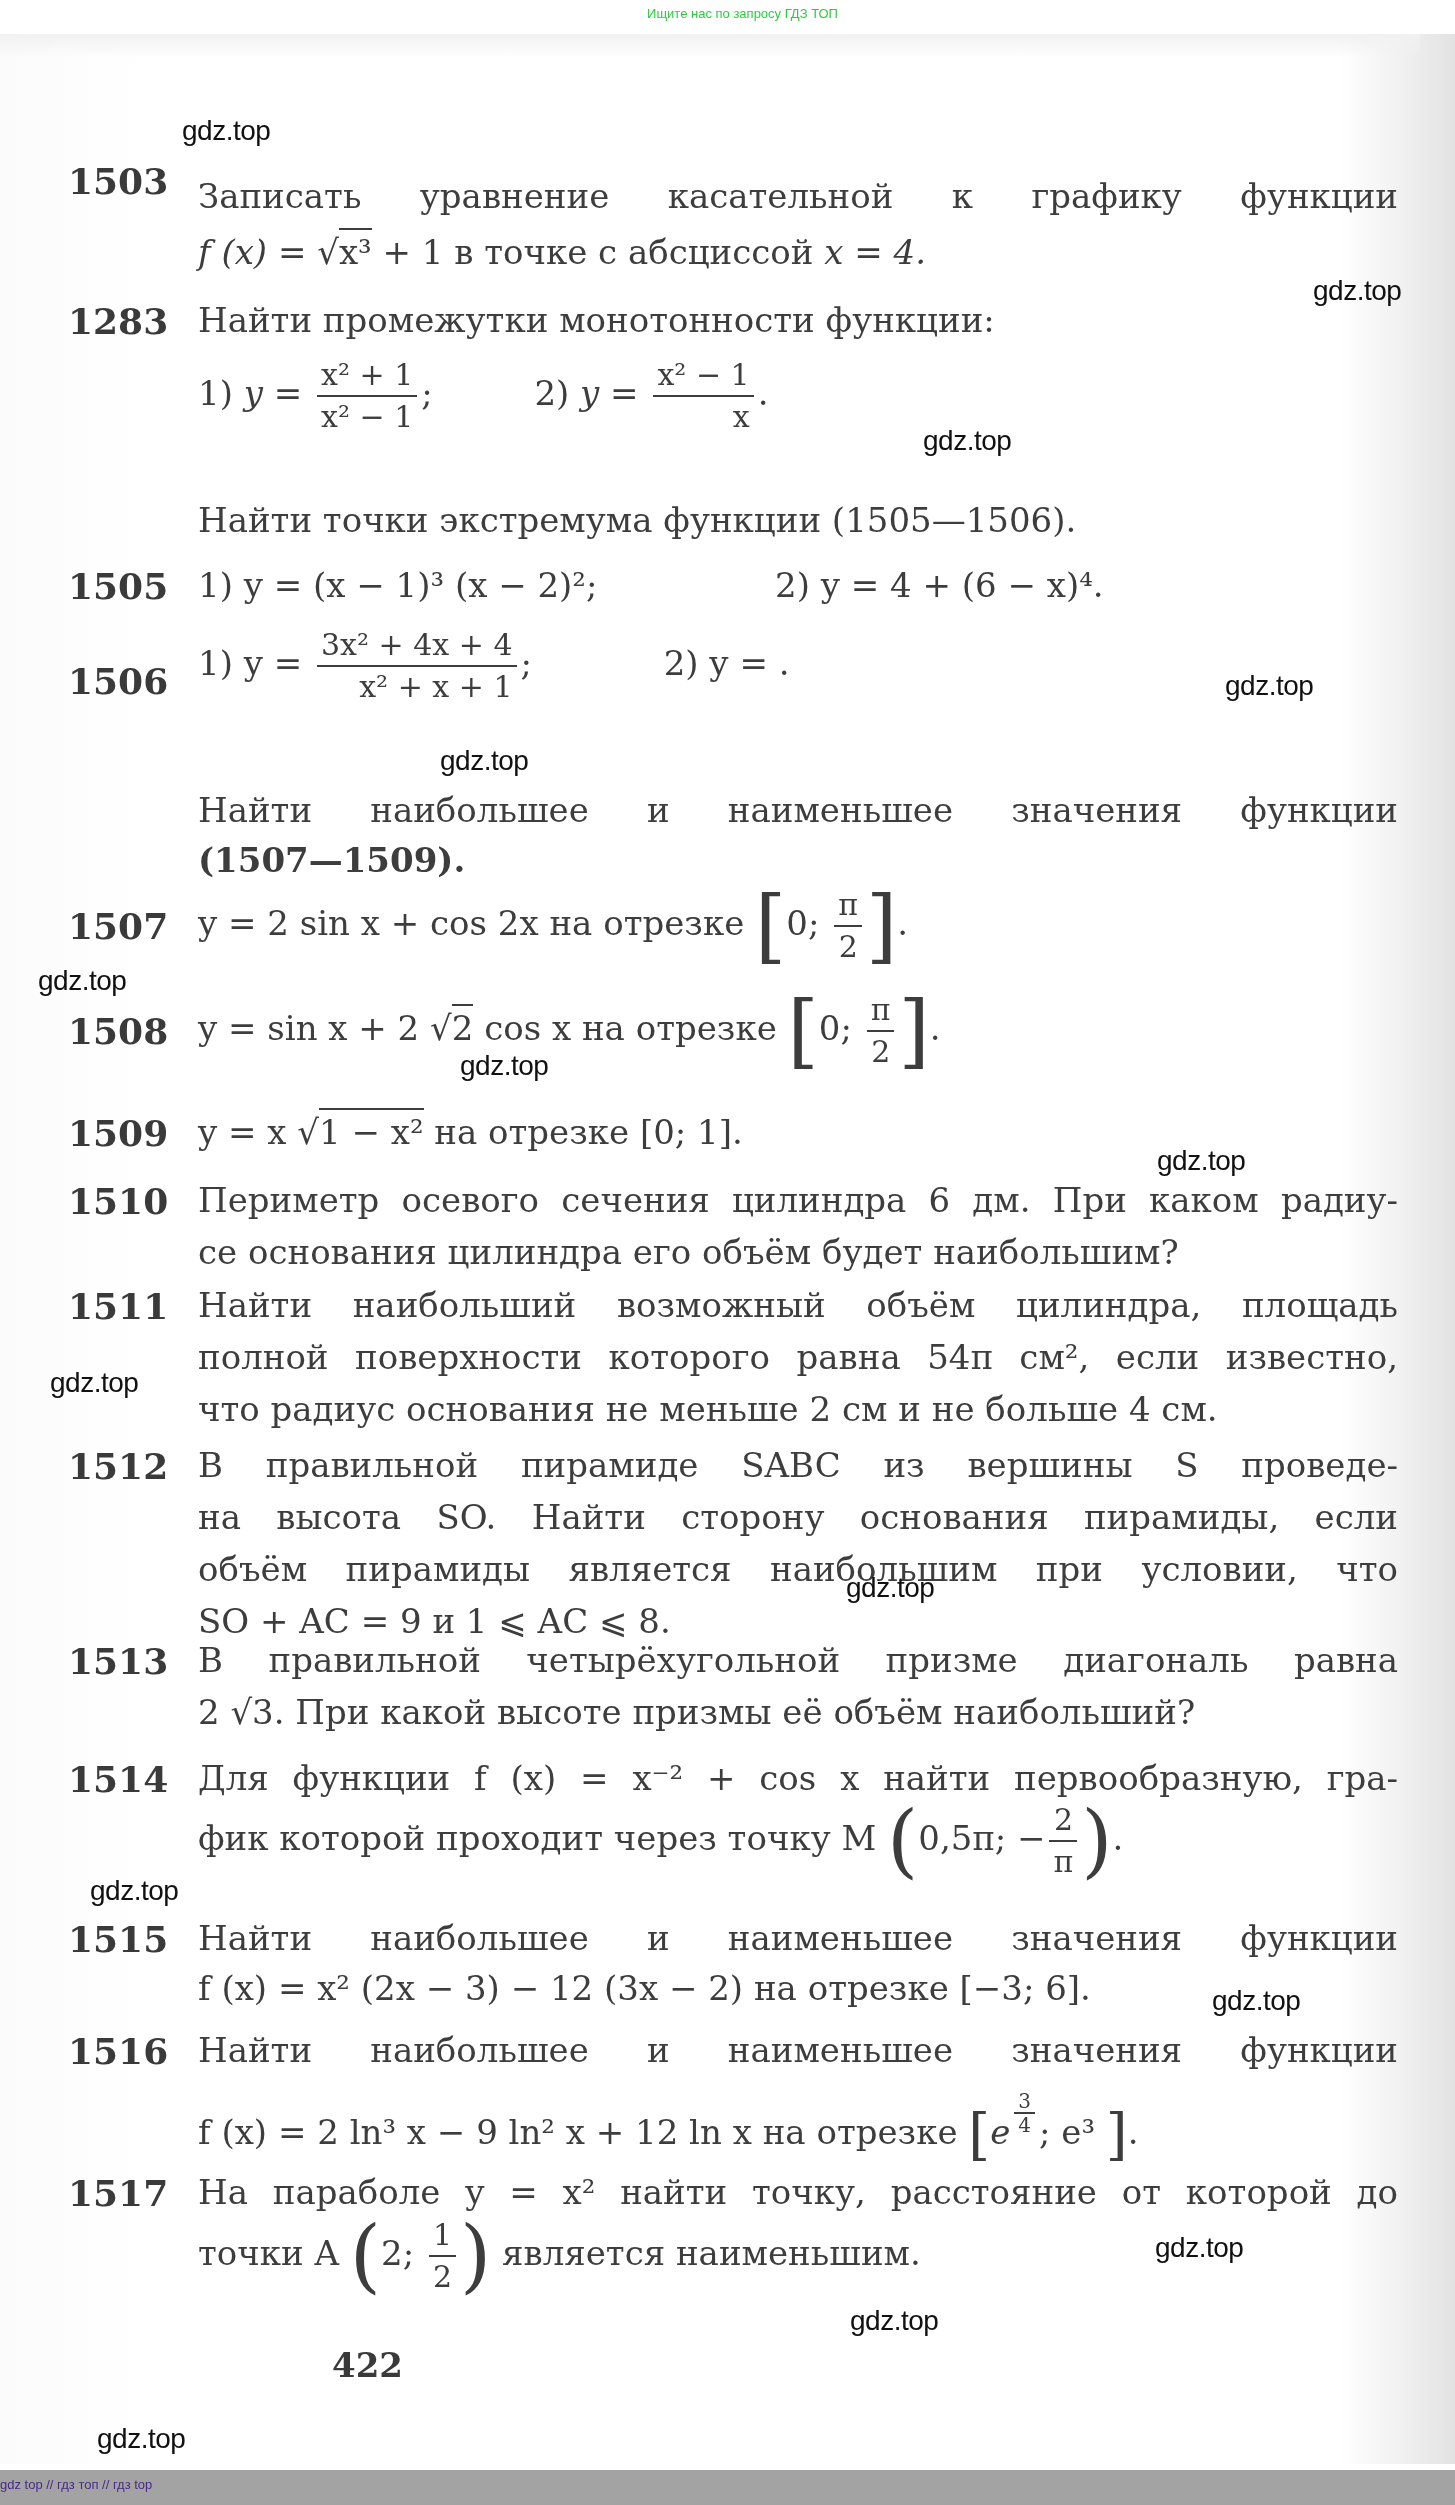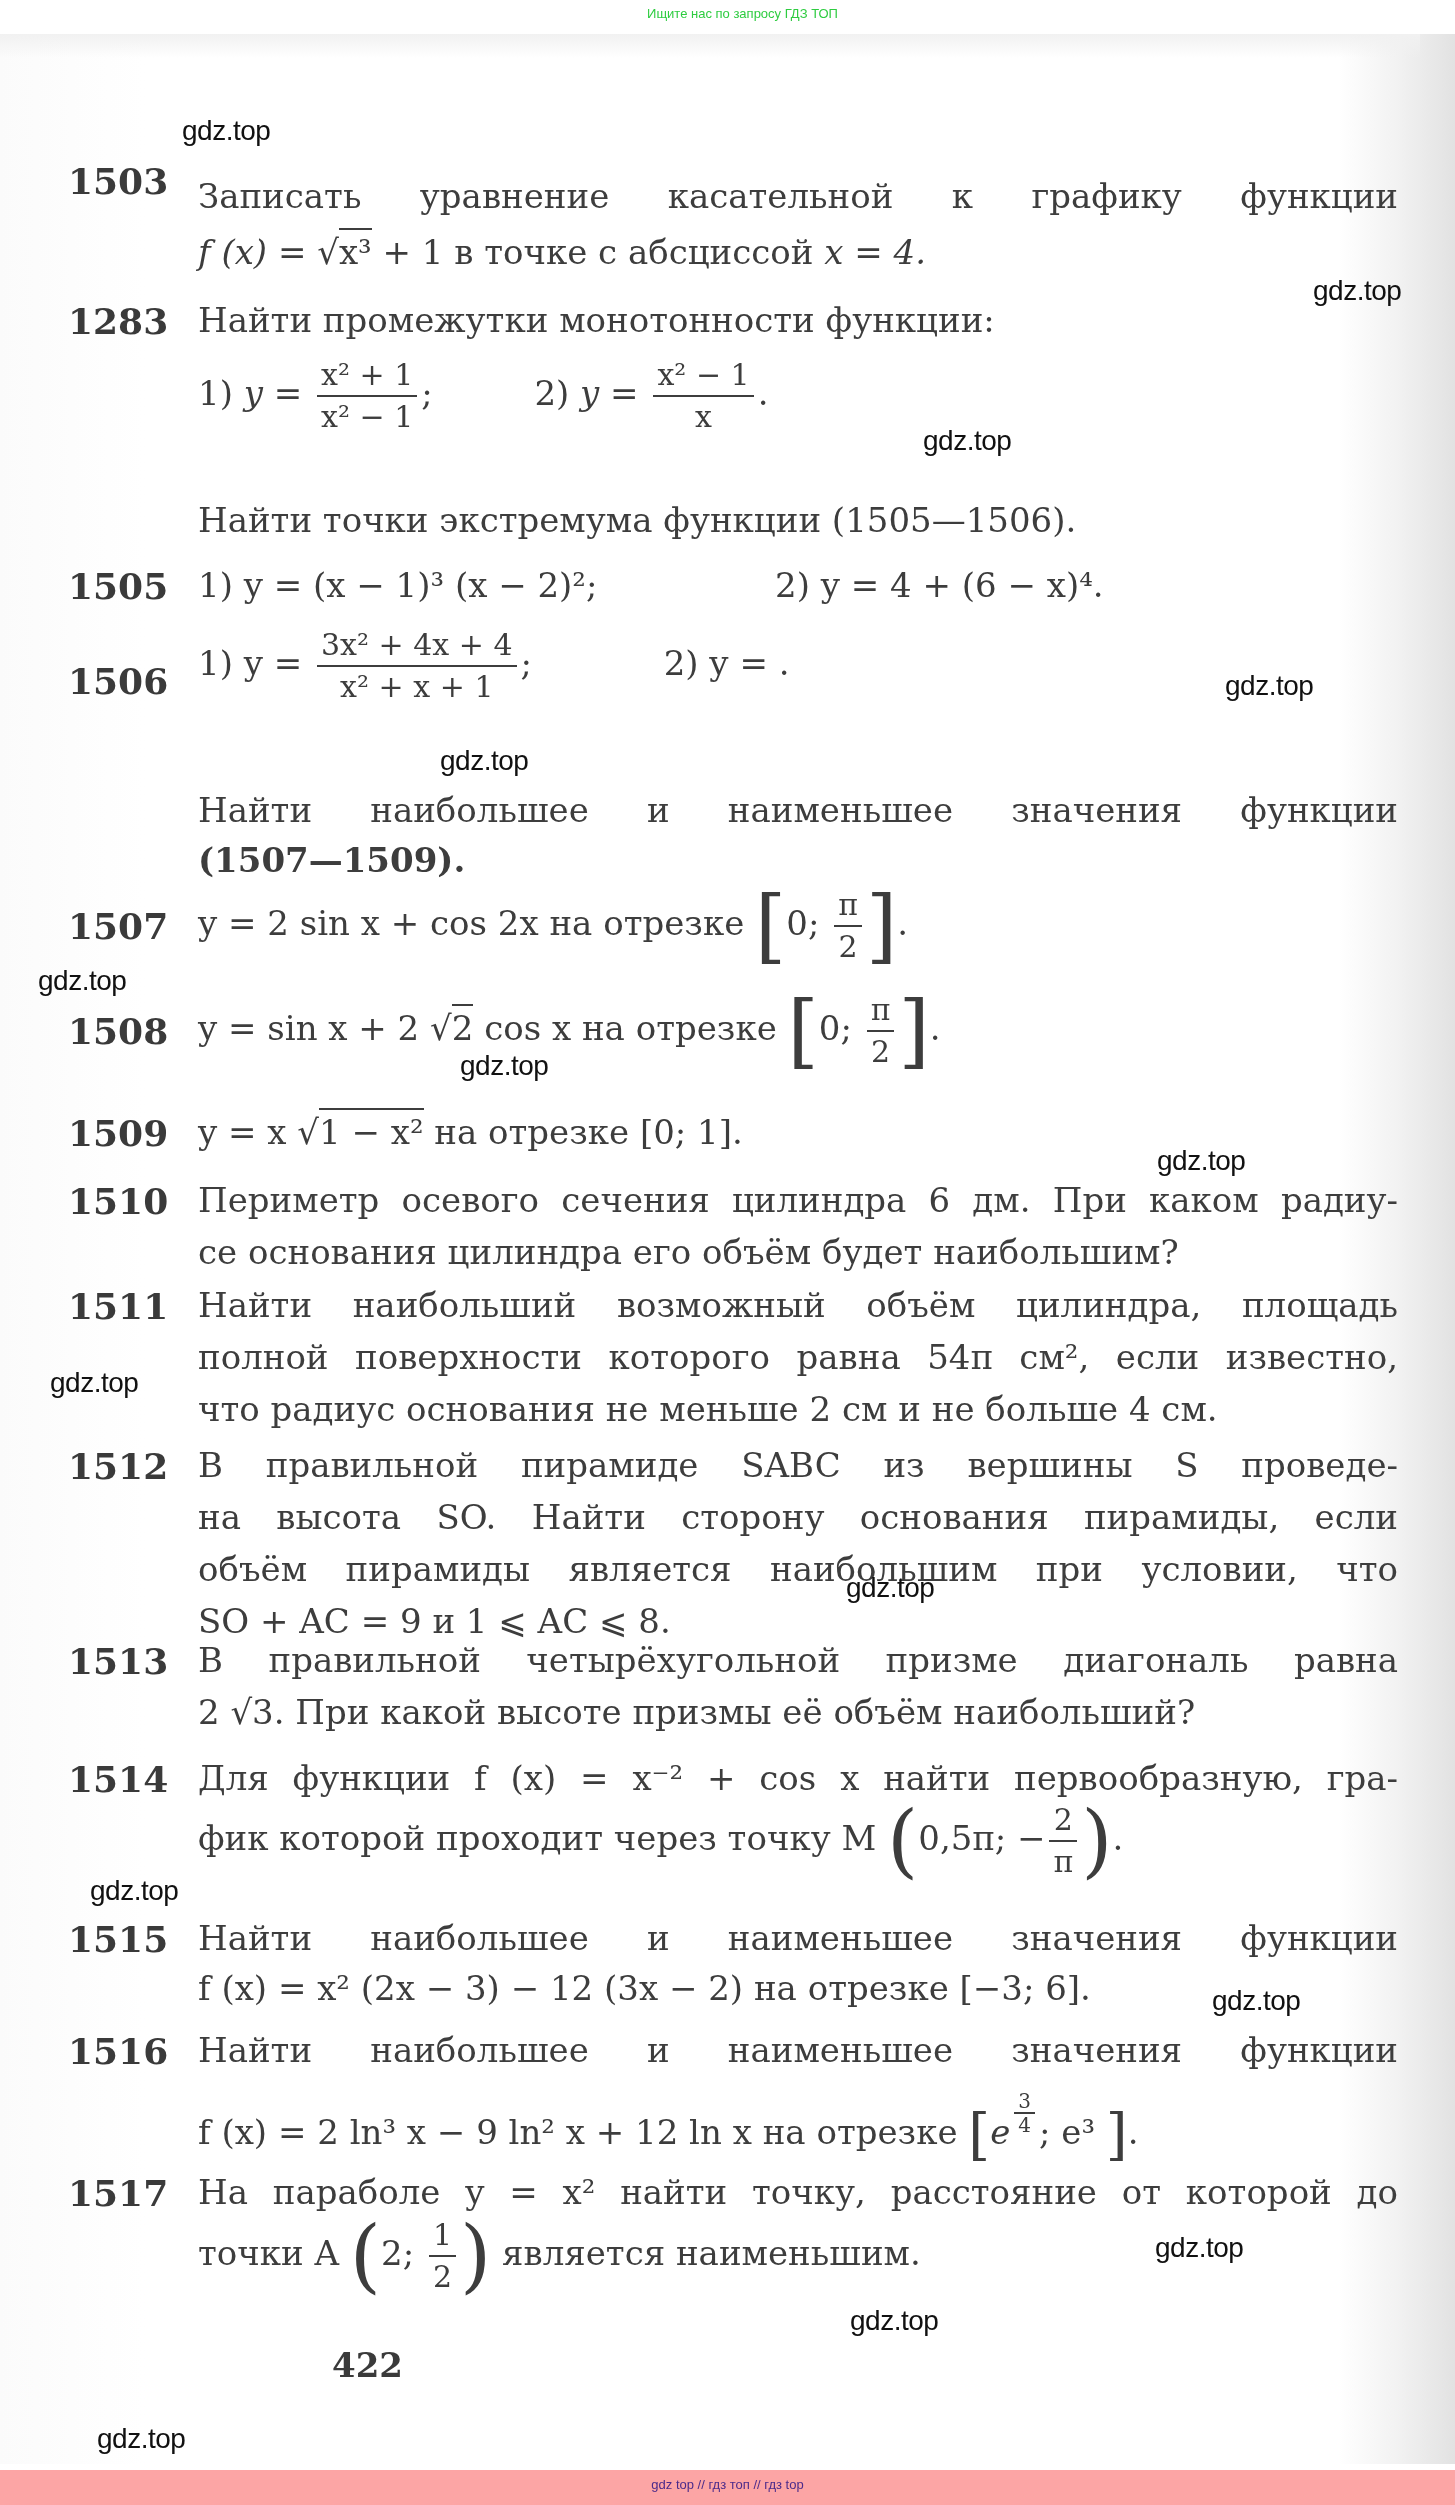--- a/index.html
+++ b/index.html
@@ -17,43 +17,43 @@
   .page {
     position: absolute; left: 0; top: 34px; width: 1455px; height: 2430px;
     background: linear-gradient(to right, #fbfbfb 0%, #ffffff 10%, #ffffff 92%, #f2f2f2 96%, #e2e2e2 100%);
   }
   .page-top-shadow {
     position: absolute; left: 0; top: 34px; width: 1420px; height: 24px;
     background: linear-gradient(to bottom, #f1f1f1, rgba(255,255,255,0));
   }
   .footer {
     position: absolute; left: 0; top: 2470px; width: 1455px; height: 35px;
-    text-align: center; line-height: 30px;
+    line-height: 30px;
     font-family: "Liberation Sans", sans-serif; font-size: 13px; color: #4b2a8a;
-    background: #fca5a5;
+    background: #a3a3a3;
   }
   .watermark {
     position: absolute; font-family: "Liberation Sans", sans-serif;
     font-size: 28px; color: #111; letter-spacing: -0.5px;
   }
   .problem { position: absolute; left: 0; width: 1455px; }
   .num {
     position: absolute; left: 68px; font-weight: bold; font-size: 36px;
     color: #3a3a3a; font-family: "DejaVu Serif", serif;
   }
   .line {
     position: absolute; left: 198px; font-size: 34px; white-space: nowrap;
     color: #3d3d3d; font-family: "DejaVu Serif", serif;
   }
   .justify { width: 1200px; text-align: justify; text-align-last: justify; }
   .heading { position: absolute; left: 198px; font-size: 34px; color: #3d3d3d; }
   .bold { font-weight: bold; }
   i { font-style: italic; }
   .frac {
-    display: inline-block; vertical-align: middle; text-align: center;
+    display: inline-block; vertical-align: middle; text-align: right;
     margin: 0 4px; font-size: 30px;
   }
   .frac .n { display: block; padding: 0 4px; border-bottom: 2px solid #3d3d3d; line-height: 40px; }
   .frac .d { display: block; padding: 0 4px; line-height: 40px; }
   .bigbr { font-size: 80px; vertical-align: middle; font-weight: 200; line-height: 1; }
   .sqrt { border-top: 2px solid #3d3d3d; padding-top: 2px; }
   .page-number {
     position: absolute; left: 332px; top: 2345px; font-size: 34px; font-weight: bold; color: #3a3a3a;
   }
 </style>

